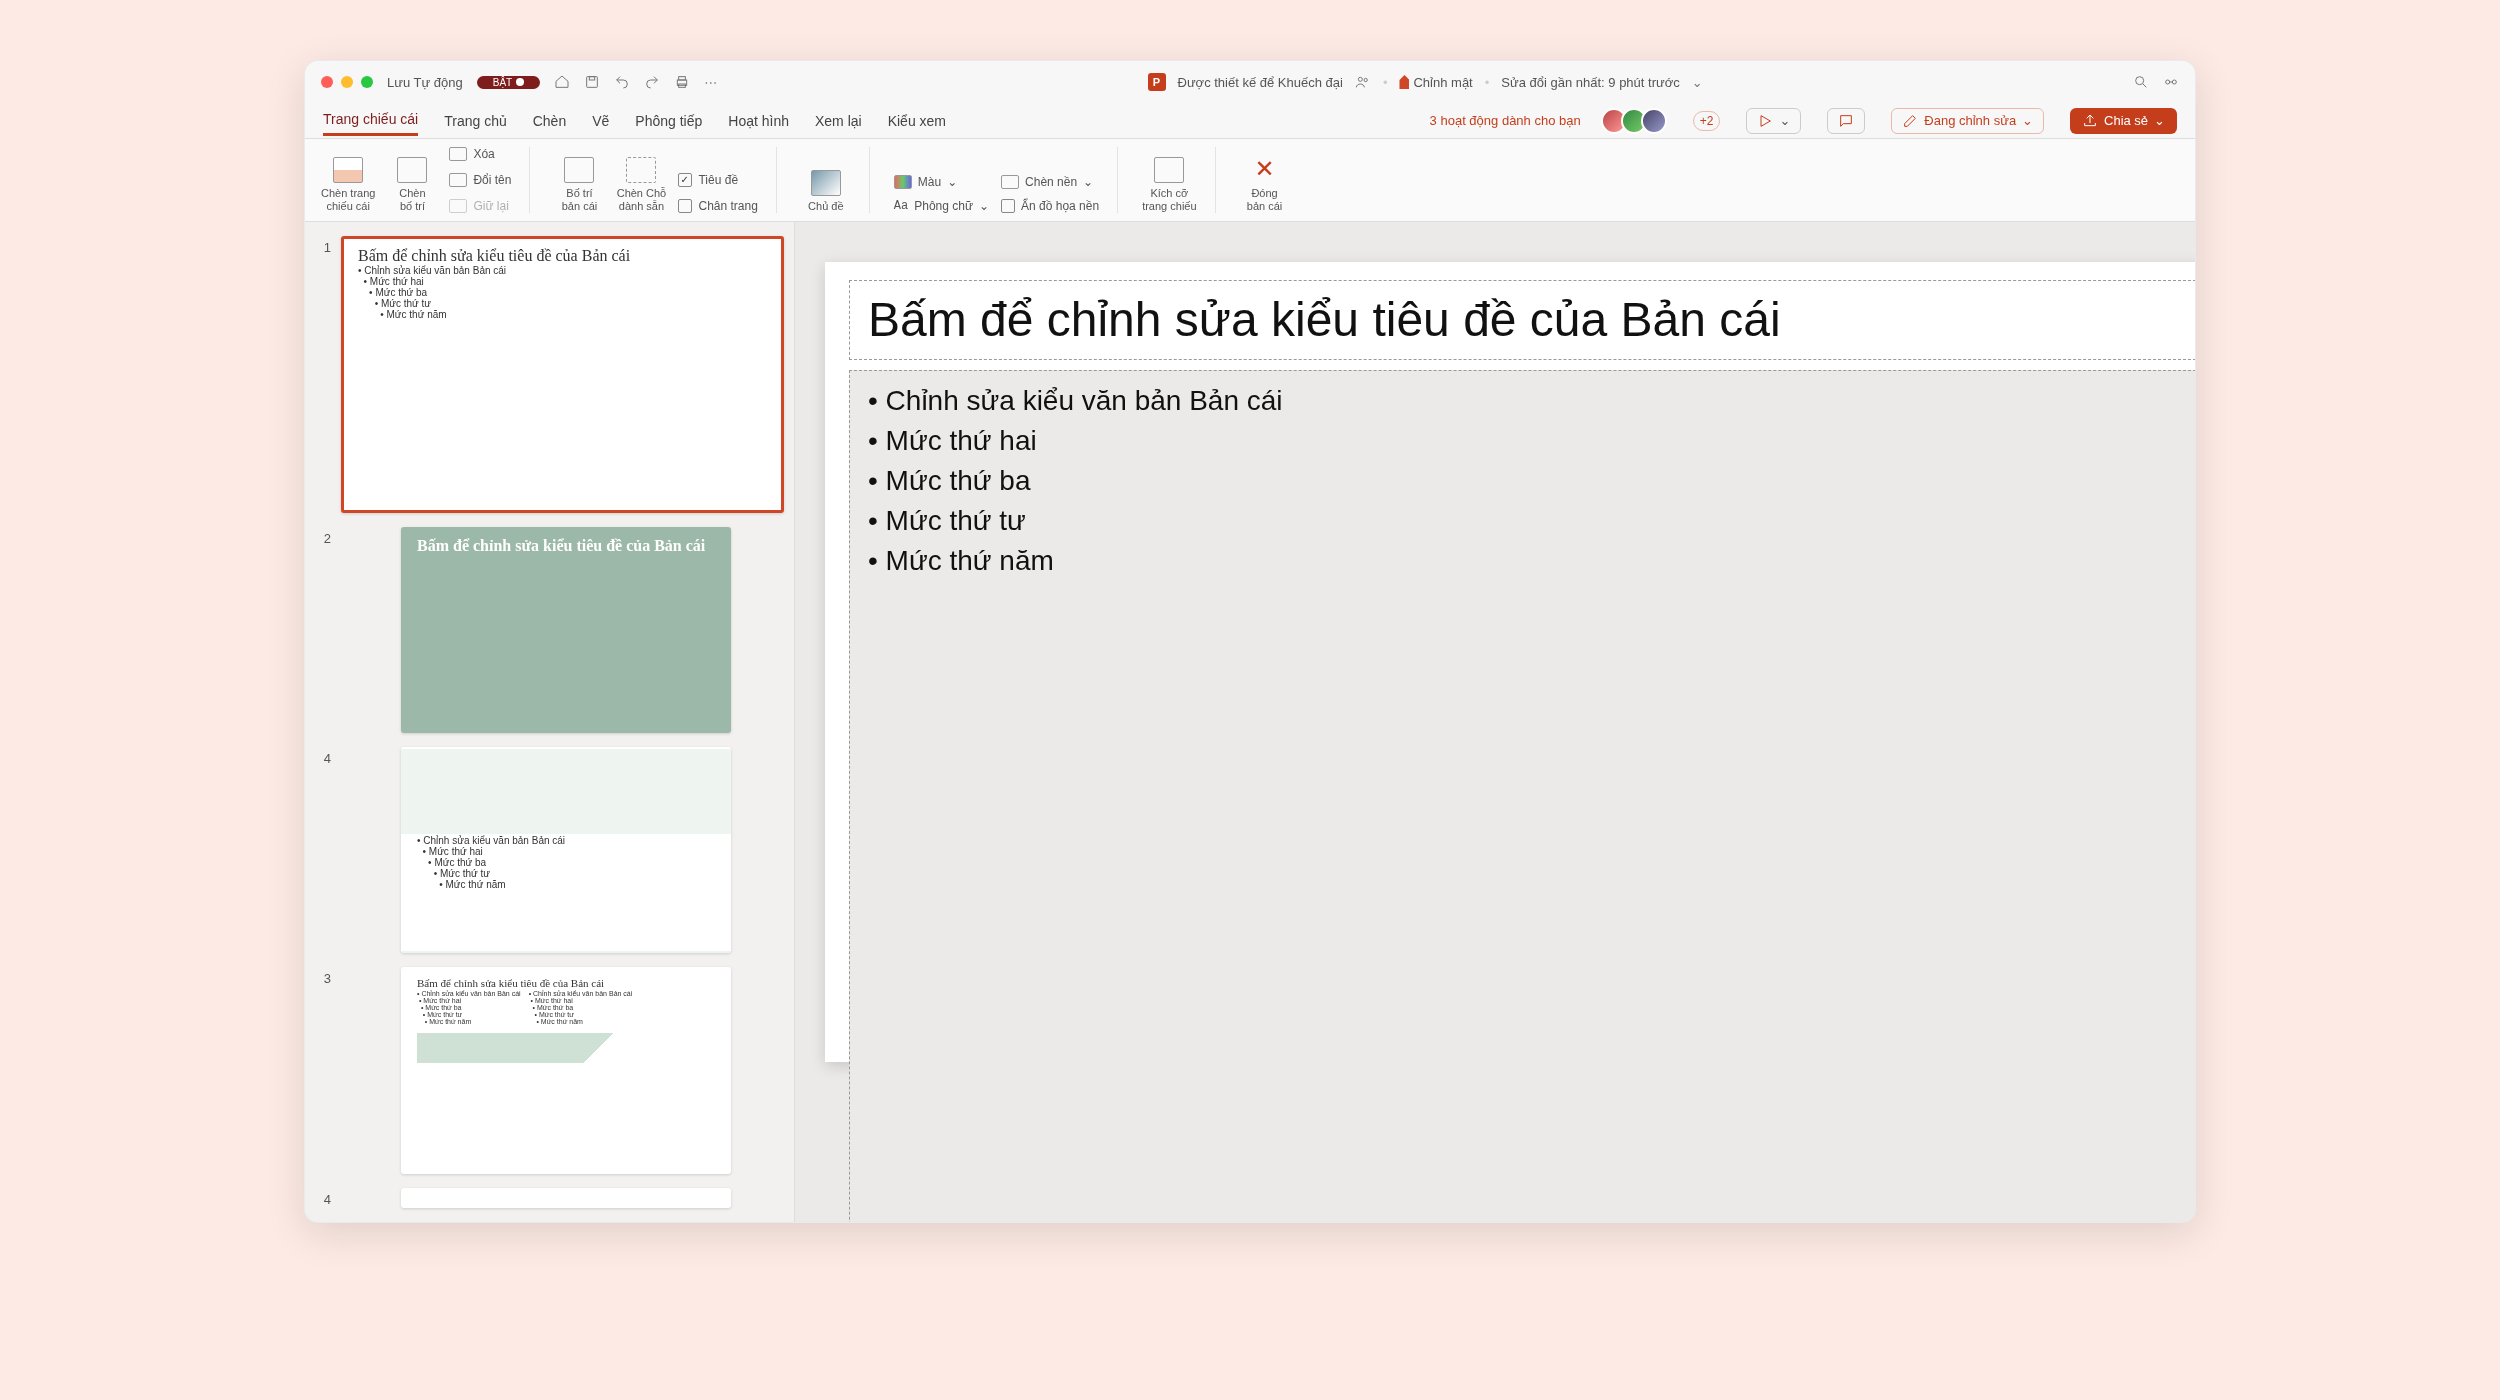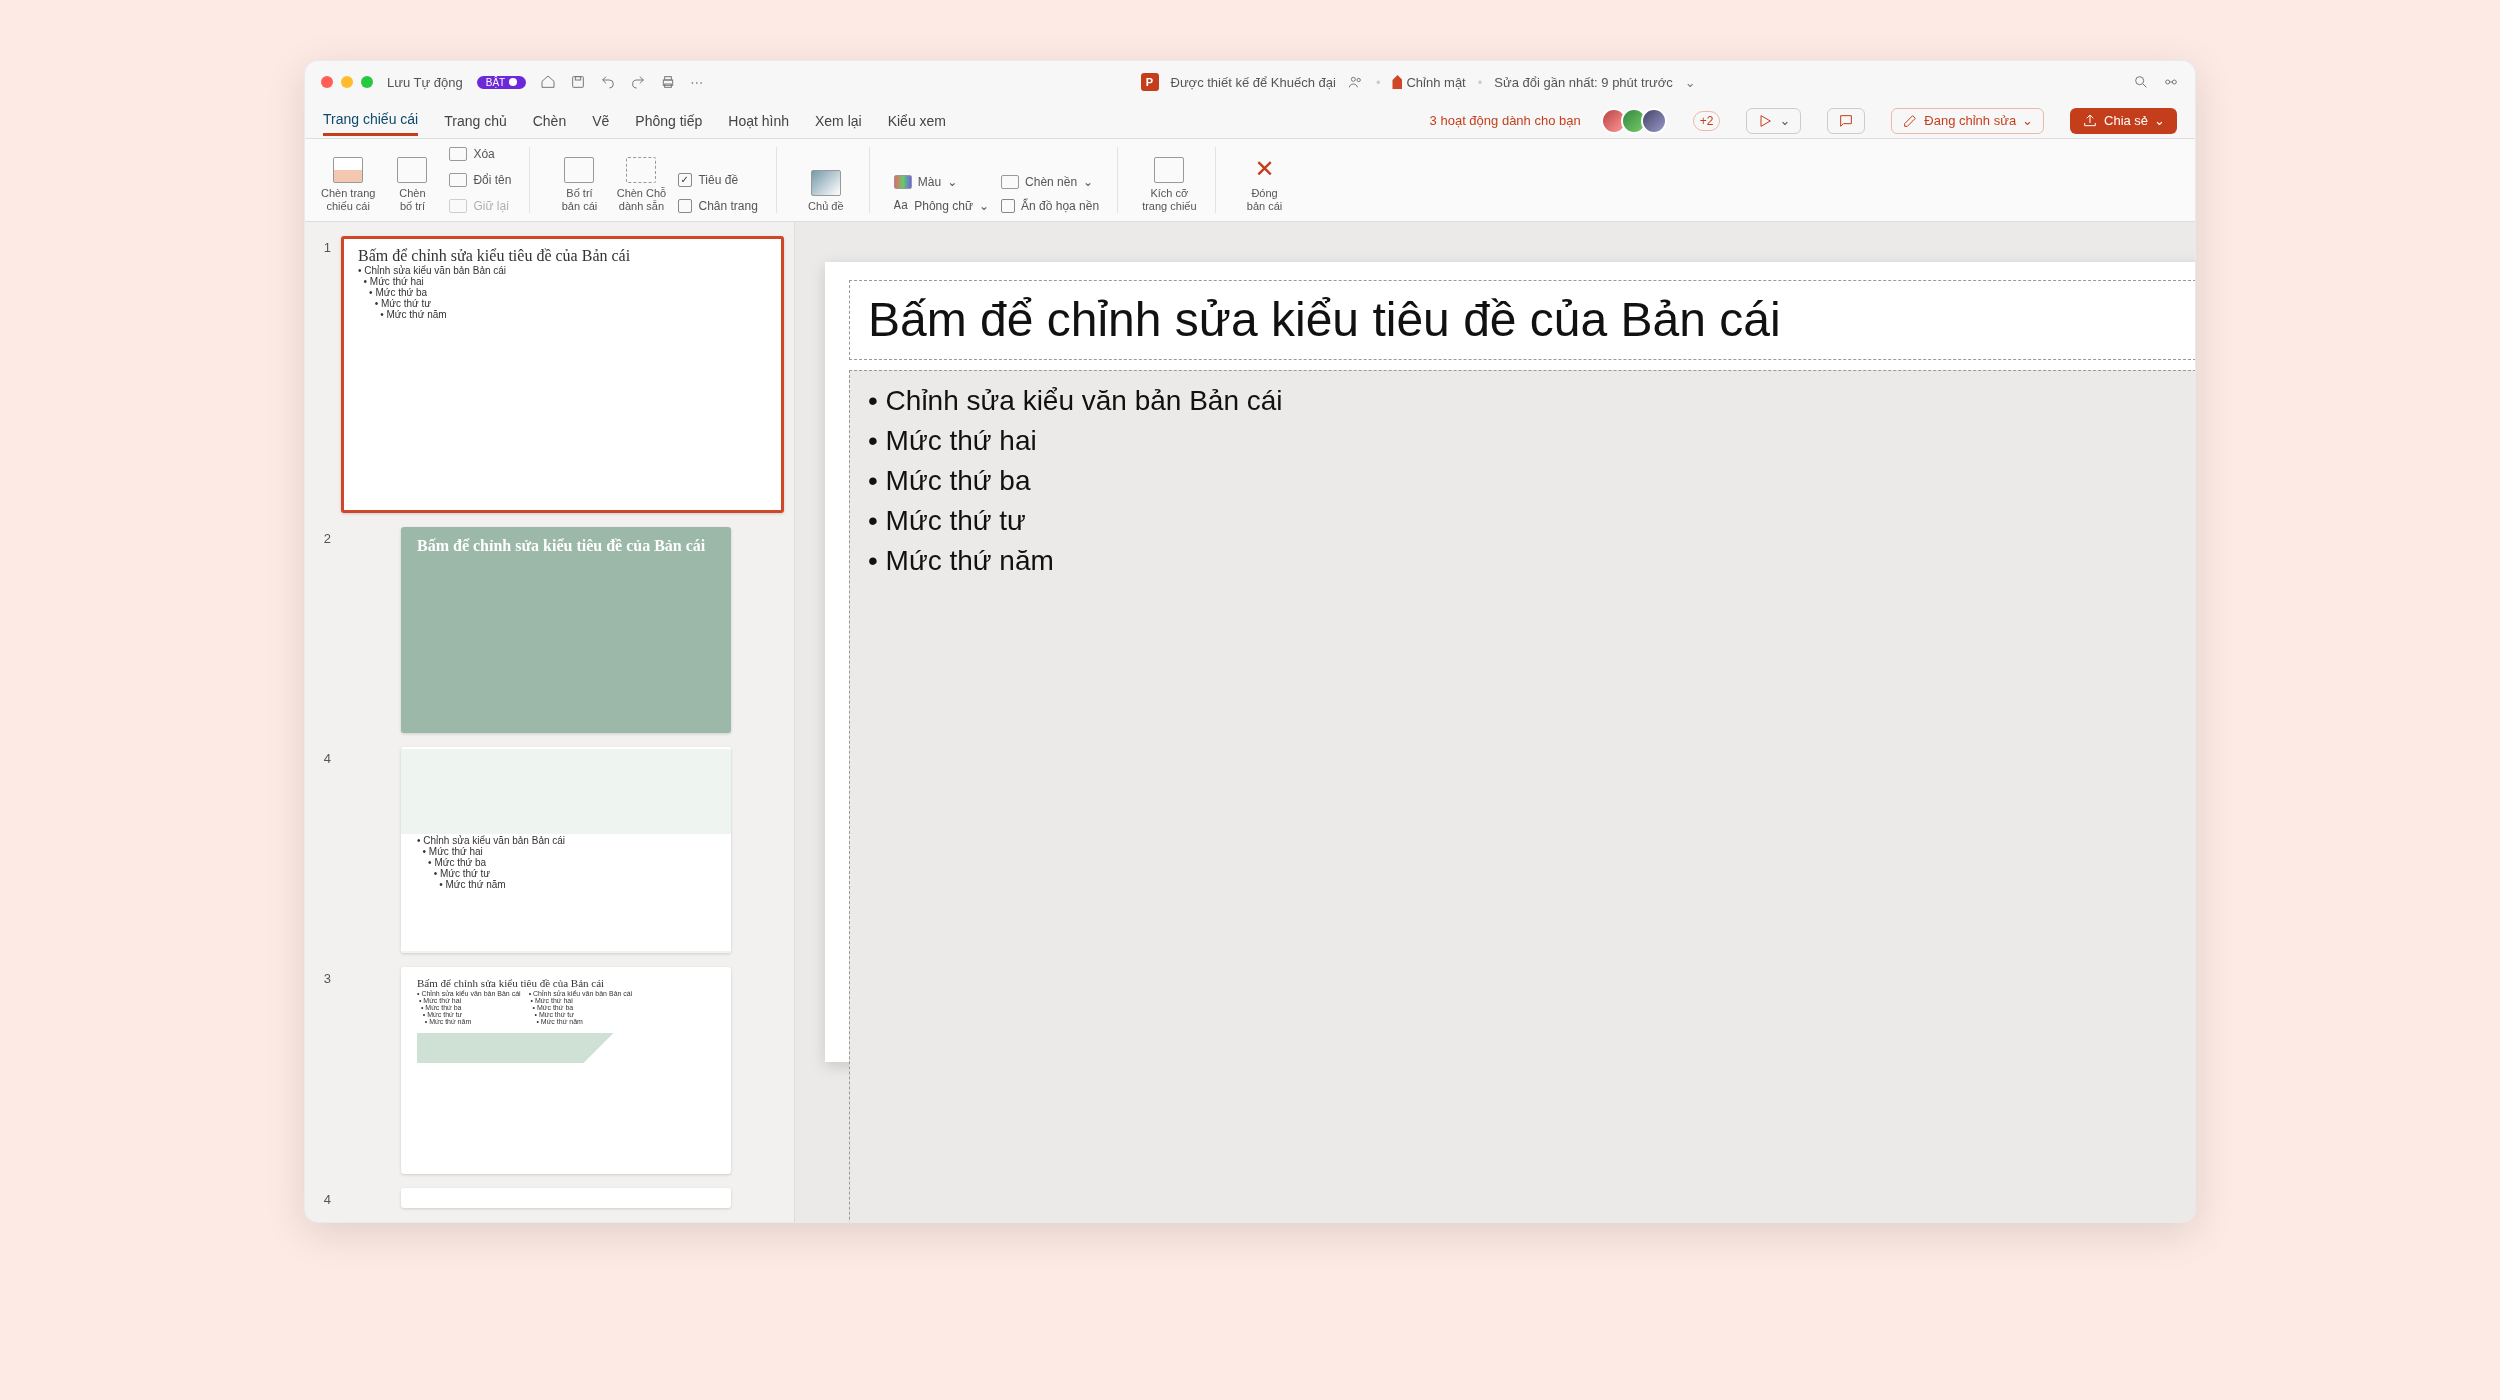--- a/index.html
+++ b/index.html
@@ -4,32 +4,32 @@
 <style>
 * { box-sizing: border-box; margin: 0; padding: 0; font-family: -apple-system, "Segoe UI", sans-serif; }
 body { background: #fdeae4; display: flex; justify-content: center; padding: 60px; }
 .window { width: 1892px; background: #f7f7f7; border-radius: 14px; overflow: hidden; box-shadow: 0 10px 40px rgba(0,0,0,.12); border: 1px solid rgba(0,0,0,.05); }
 
 
 .titlebar { display: flex; align-items: center; height: 42px; padding: 0 16px; gap: 14px; font-size: 13px; color: #555; }
 .traffic { display: flex; gap: 8px; }
 .traffic span { width: 12px; height: 12px; border-radius: 50%; }
 .t-red { background: #ff5f57; } .t-yellow { background: #febc2e; } .t-green { background: #28c840; }
-.pill { background: #6d28d9; color: #fff; border-radius: 10px; padding: 1px 9px; font-size: 10px; display: inline-flex; align-items: center; gap: 4px; }
+.pill { background: #7f1d1d; color: #fff; border-radius: 10px; padding: 1px 16px; font-size: 10px; display: inline-flex; align-items: center; gap: 4px; }
 .pill::after { content:""; width:8px; height:8px; background:#fff; border-radius:50%; }
 .ticon { color: #777; display:inline-flex; }
 .title-center { flex: 1; display: flex; justify-content: center; align-items: center; gap: 12px; }
 .title-right { display: flex; gap: 14px; align-items: center; }
 .sens { display:flex; align-items:center; gap:4px; }
 .sens-dot { width:10px; height:14px; background:#d04727; clip-path: polygon(50% 0,100% 35%,100% 100%,0 100%,0 35%); }
 
 
 .tabs { display: flex; align-items: center; padding: 0 18px; gap: 26px; font-size: 14px; color: #444; border-bottom: 1px solid #ddd; height: 36px; }
 .tab { padding: 6px 0; cursor: pointer; }
-.tab.active { color: #0c4a6e; border-bottom: 3px solid #c43e1c; font-weight: 500; }
+.tab.active { color: #7f1d1d; border-bottom: 3px solid #c43e1c; font-weight: 500; }
 .tabs .spacer { flex: 1; }
 .activity { color: #c43e1c; font-size: 13px; }
 .avatars { display: flex; gap: -6px; }
 .avatar { width: 26px; height: 26px; border-radius: 50%; border: 2px solid #fff; margin-left: -6px; background: linear-gradient(135deg,#888,#bbb); }
 .avatar.a1{ background:linear-gradient(135deg,#b44,#f99);} .avatar.a2{background:linear-gradient(135deg,#384,#7c6);} .avatar.a3{background:linear-gradient(135deg,#446,#99c);}
 .chipbtn { display:flex; align-items:center; gap:6px; border:1px solid #ccc; border-radius:6px; padding:4px 10px; font-size:13px; color:#555; }
 .share { background:#c43e1c; color:#fff; border-radius:6px; padding:5px 12px; font-size:13px; display:flex; align-items:center; gap:6px; }
 
 
 .ribbon { display:flex; gap:24px; padding:8px 16px; border-bottom:1px solid #ddd; background:#fafafa; min-height:82px; }

